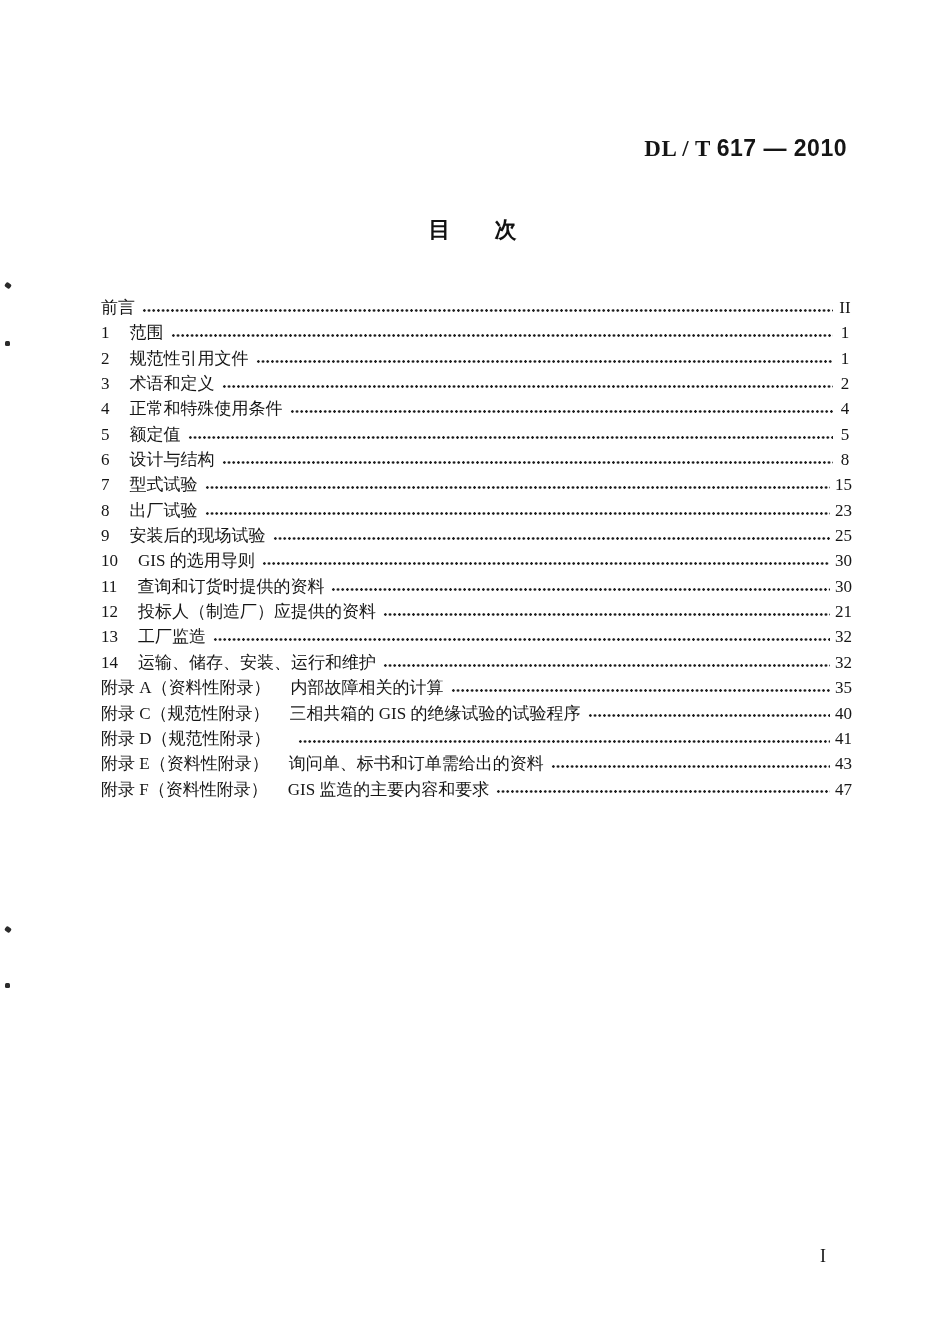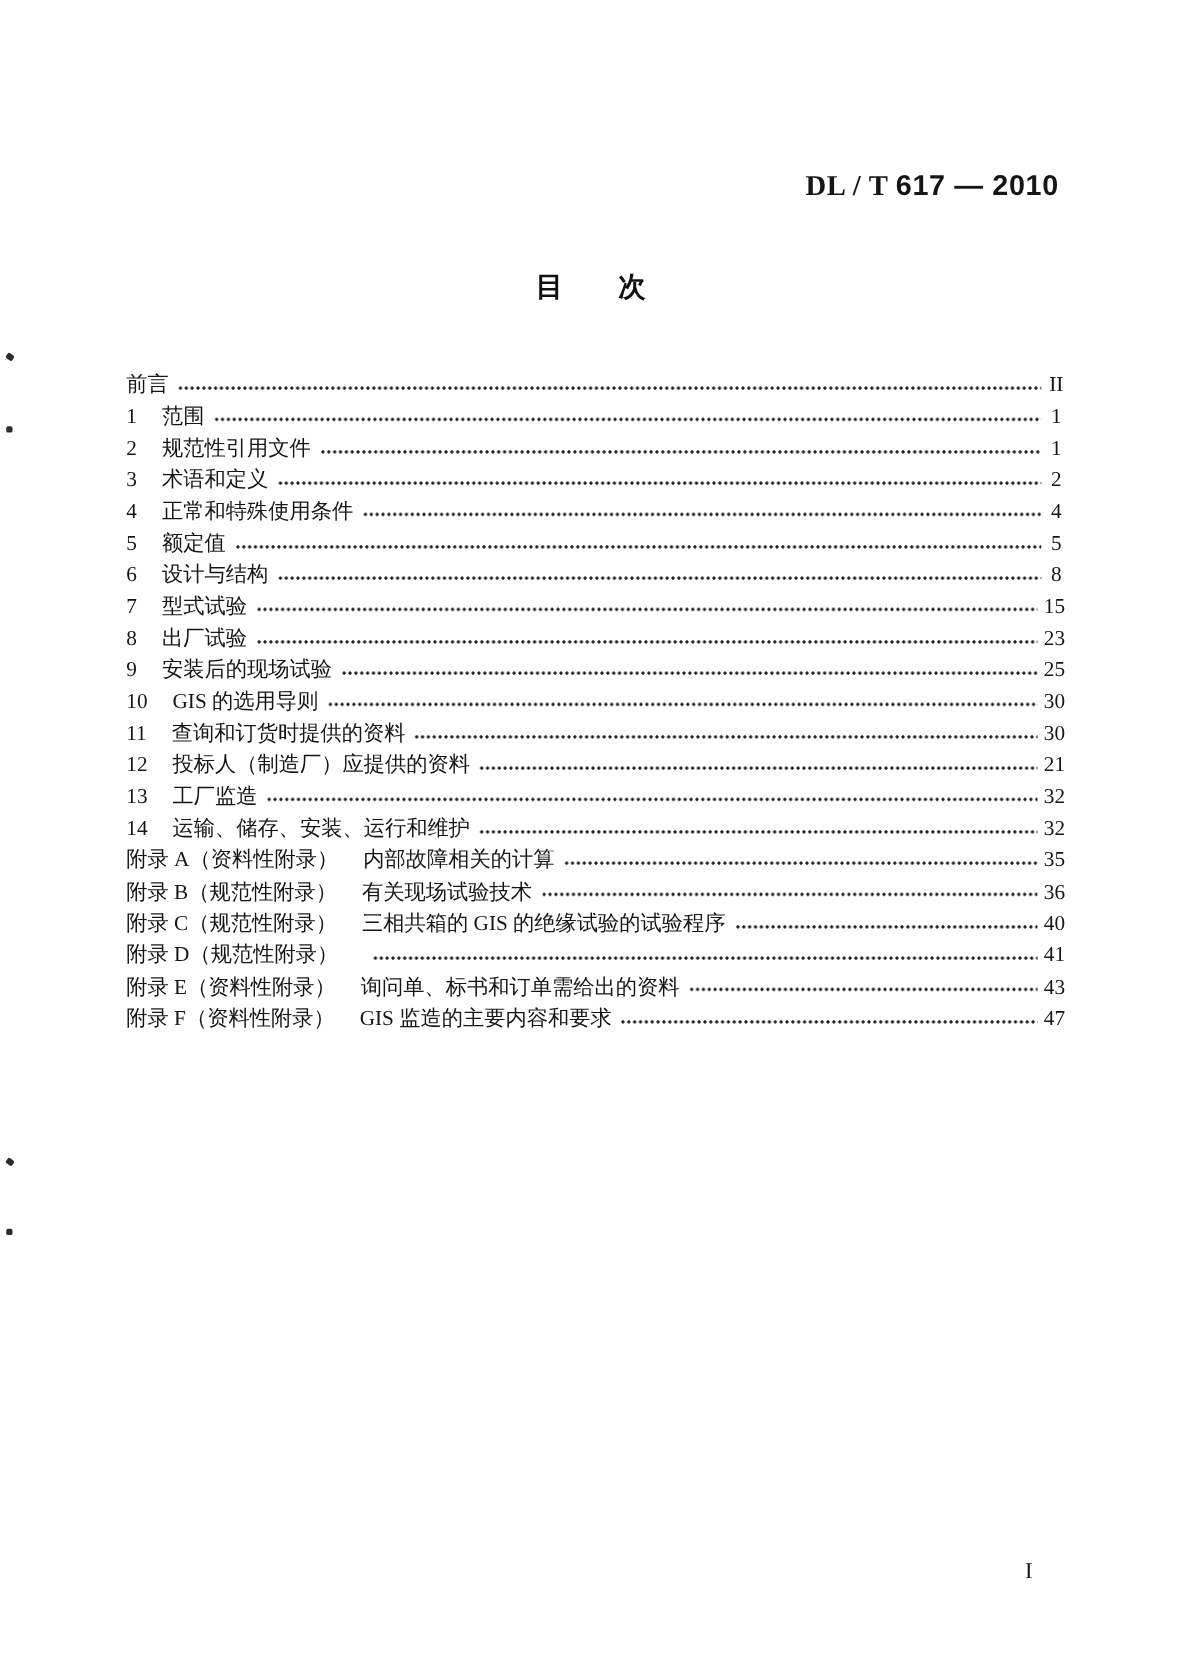--- a/index.html
+++ b/index.html
@@ -219,26 +219,20 @@
     <span class="toc-page-num">32</span>
   </div>
 
   <div class="toc-line">
     <span class="toc-prefix">附录 A（资料性附录）</span>
     <span class="toc-label">内部故障相关的计算</span>
     <span class="toc-leader"></span>
     <span class="toc-page-num">35</span>
   </div>
 
-  <div class="toc-line">
-    <span class="toc-prefix">附录 B（规范性附录）</span>
-    <span class="toc-label">有关现场试验技术</span>
-    <span class="toc-leader"></span>
-    <span class="toc-page-num">36</span>
-  </div>
 
   <div class="toc-line">
     <span class="toc-prefix">附录 C（规范性附录）</span>
     <span class="toc-label">三相共箱的 GIS 的绝缘试验的试验程序</span>
     <span class="toc-leader"></span>
     <span class="toc-page-num">40</span>
   </div>
 
   <div class="toc-line">
     <span class="toc-prefix">附录 D（规范性附录）</span>

